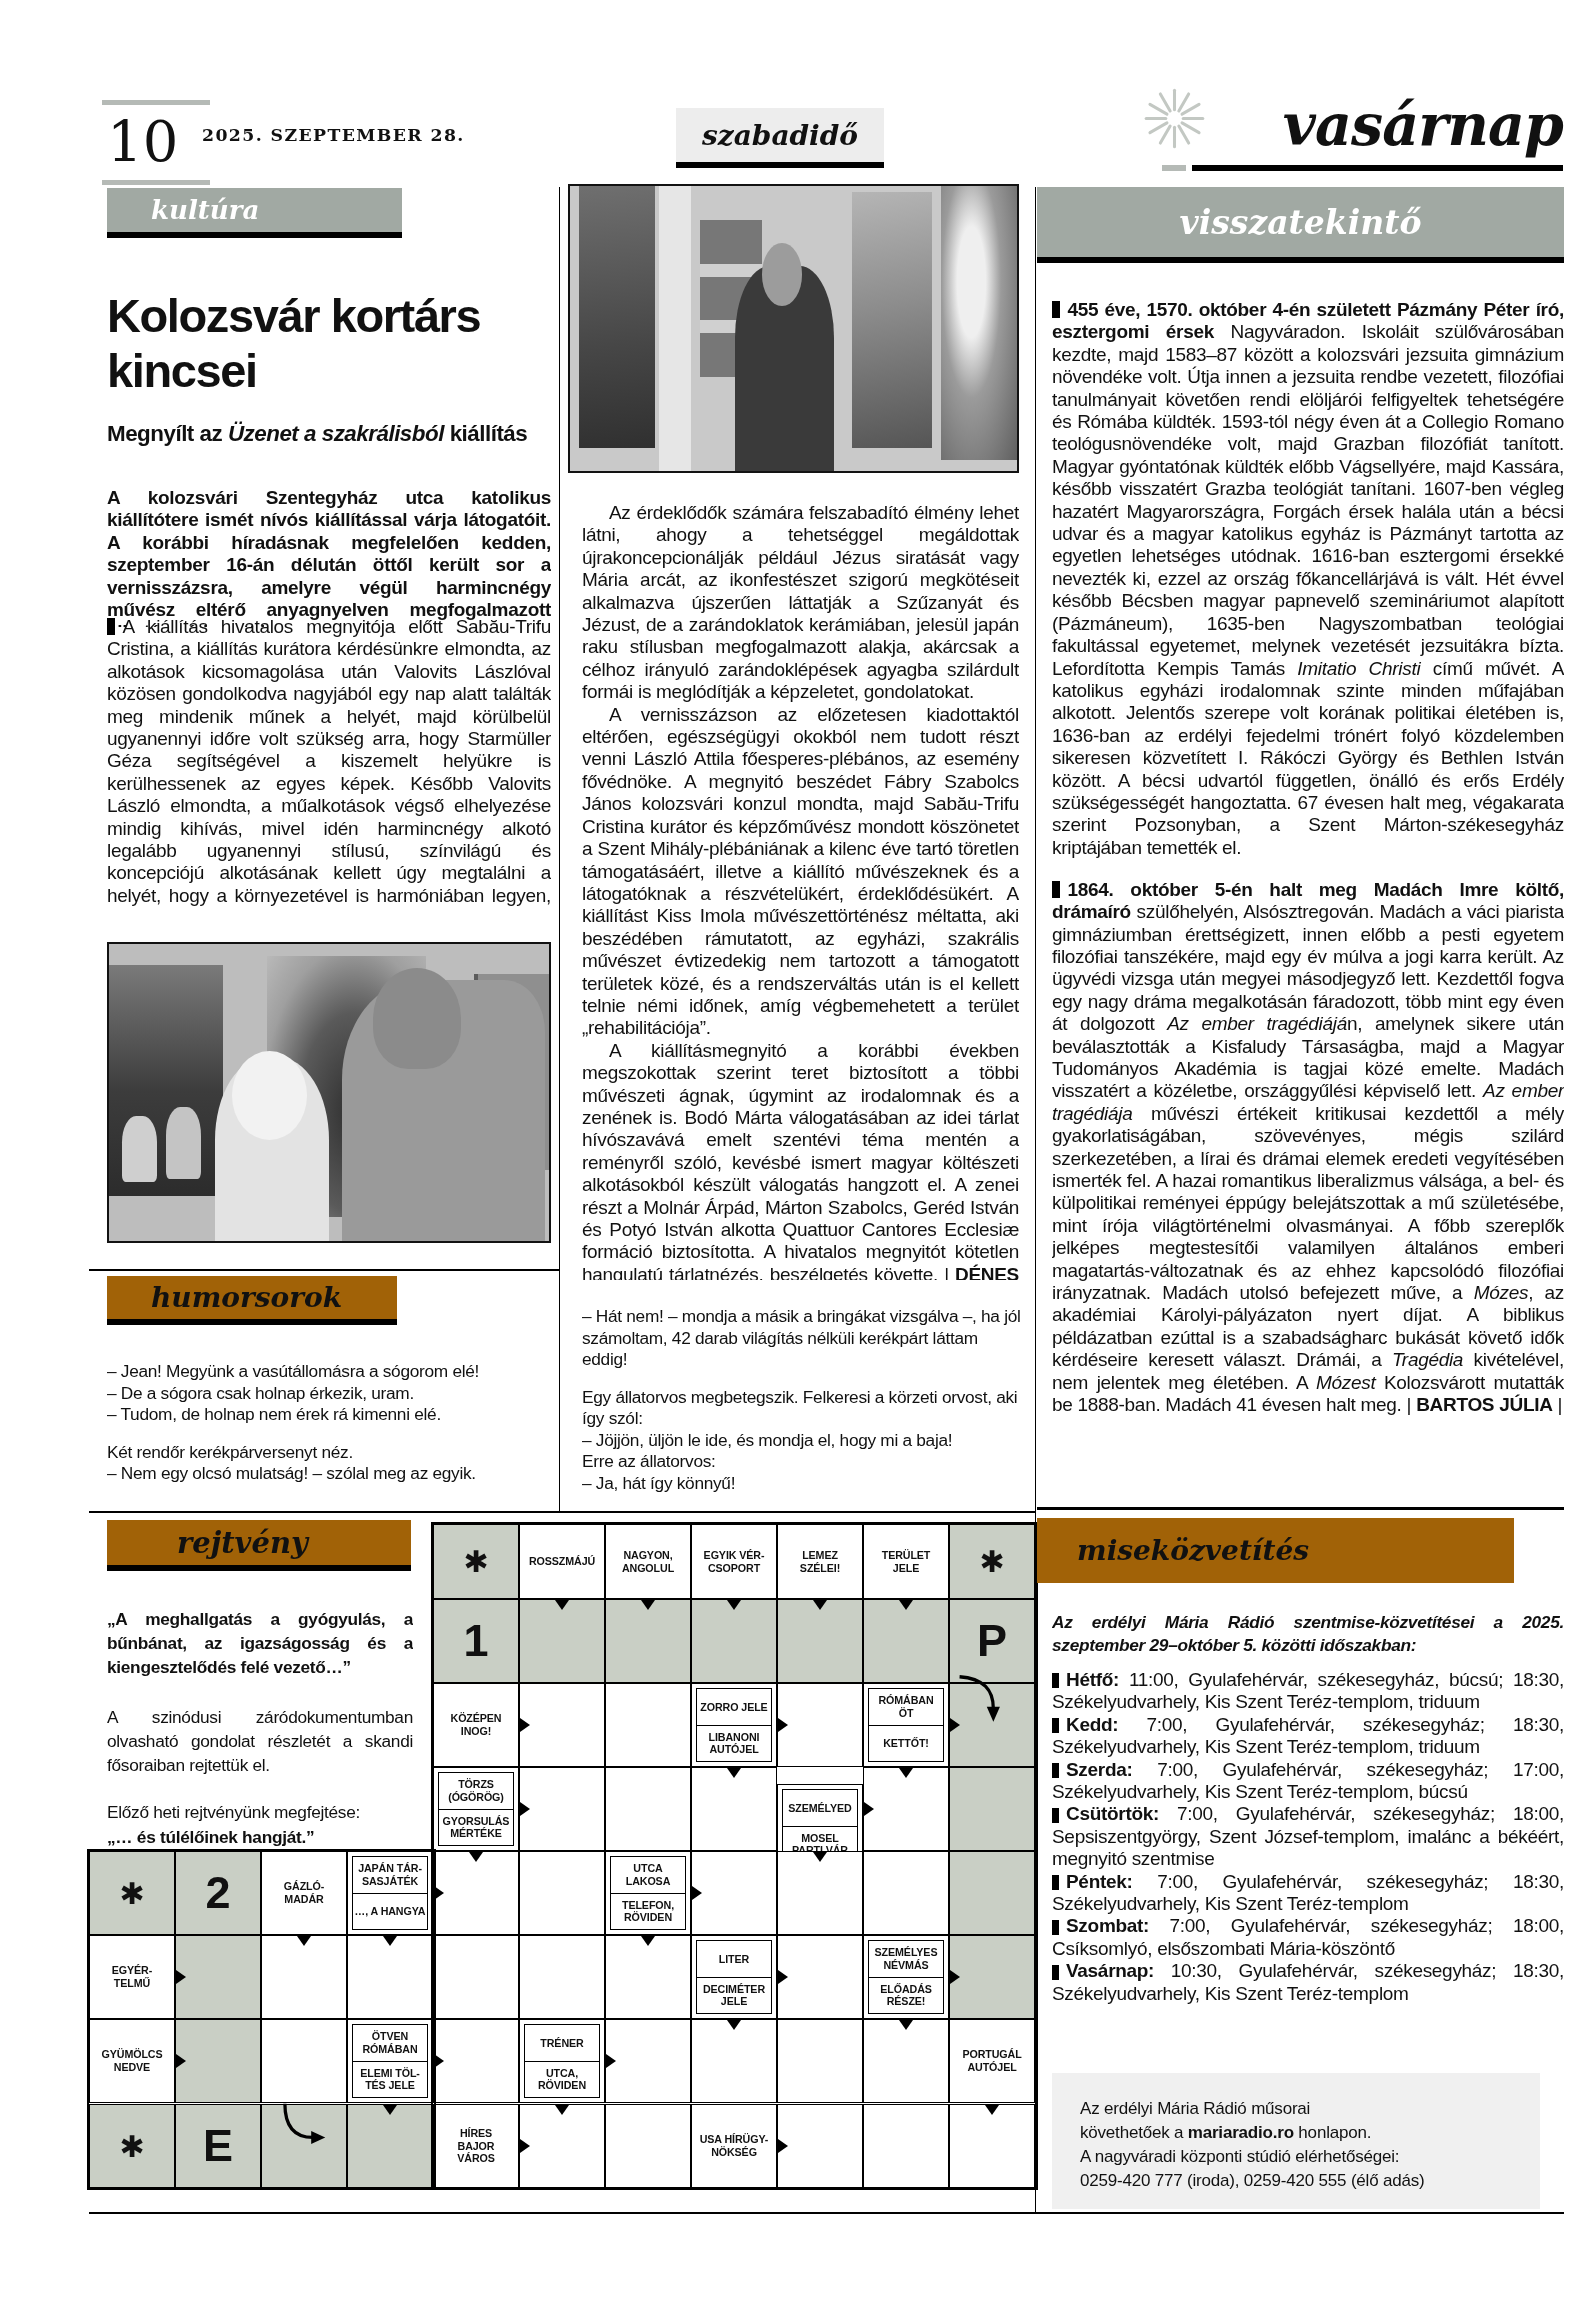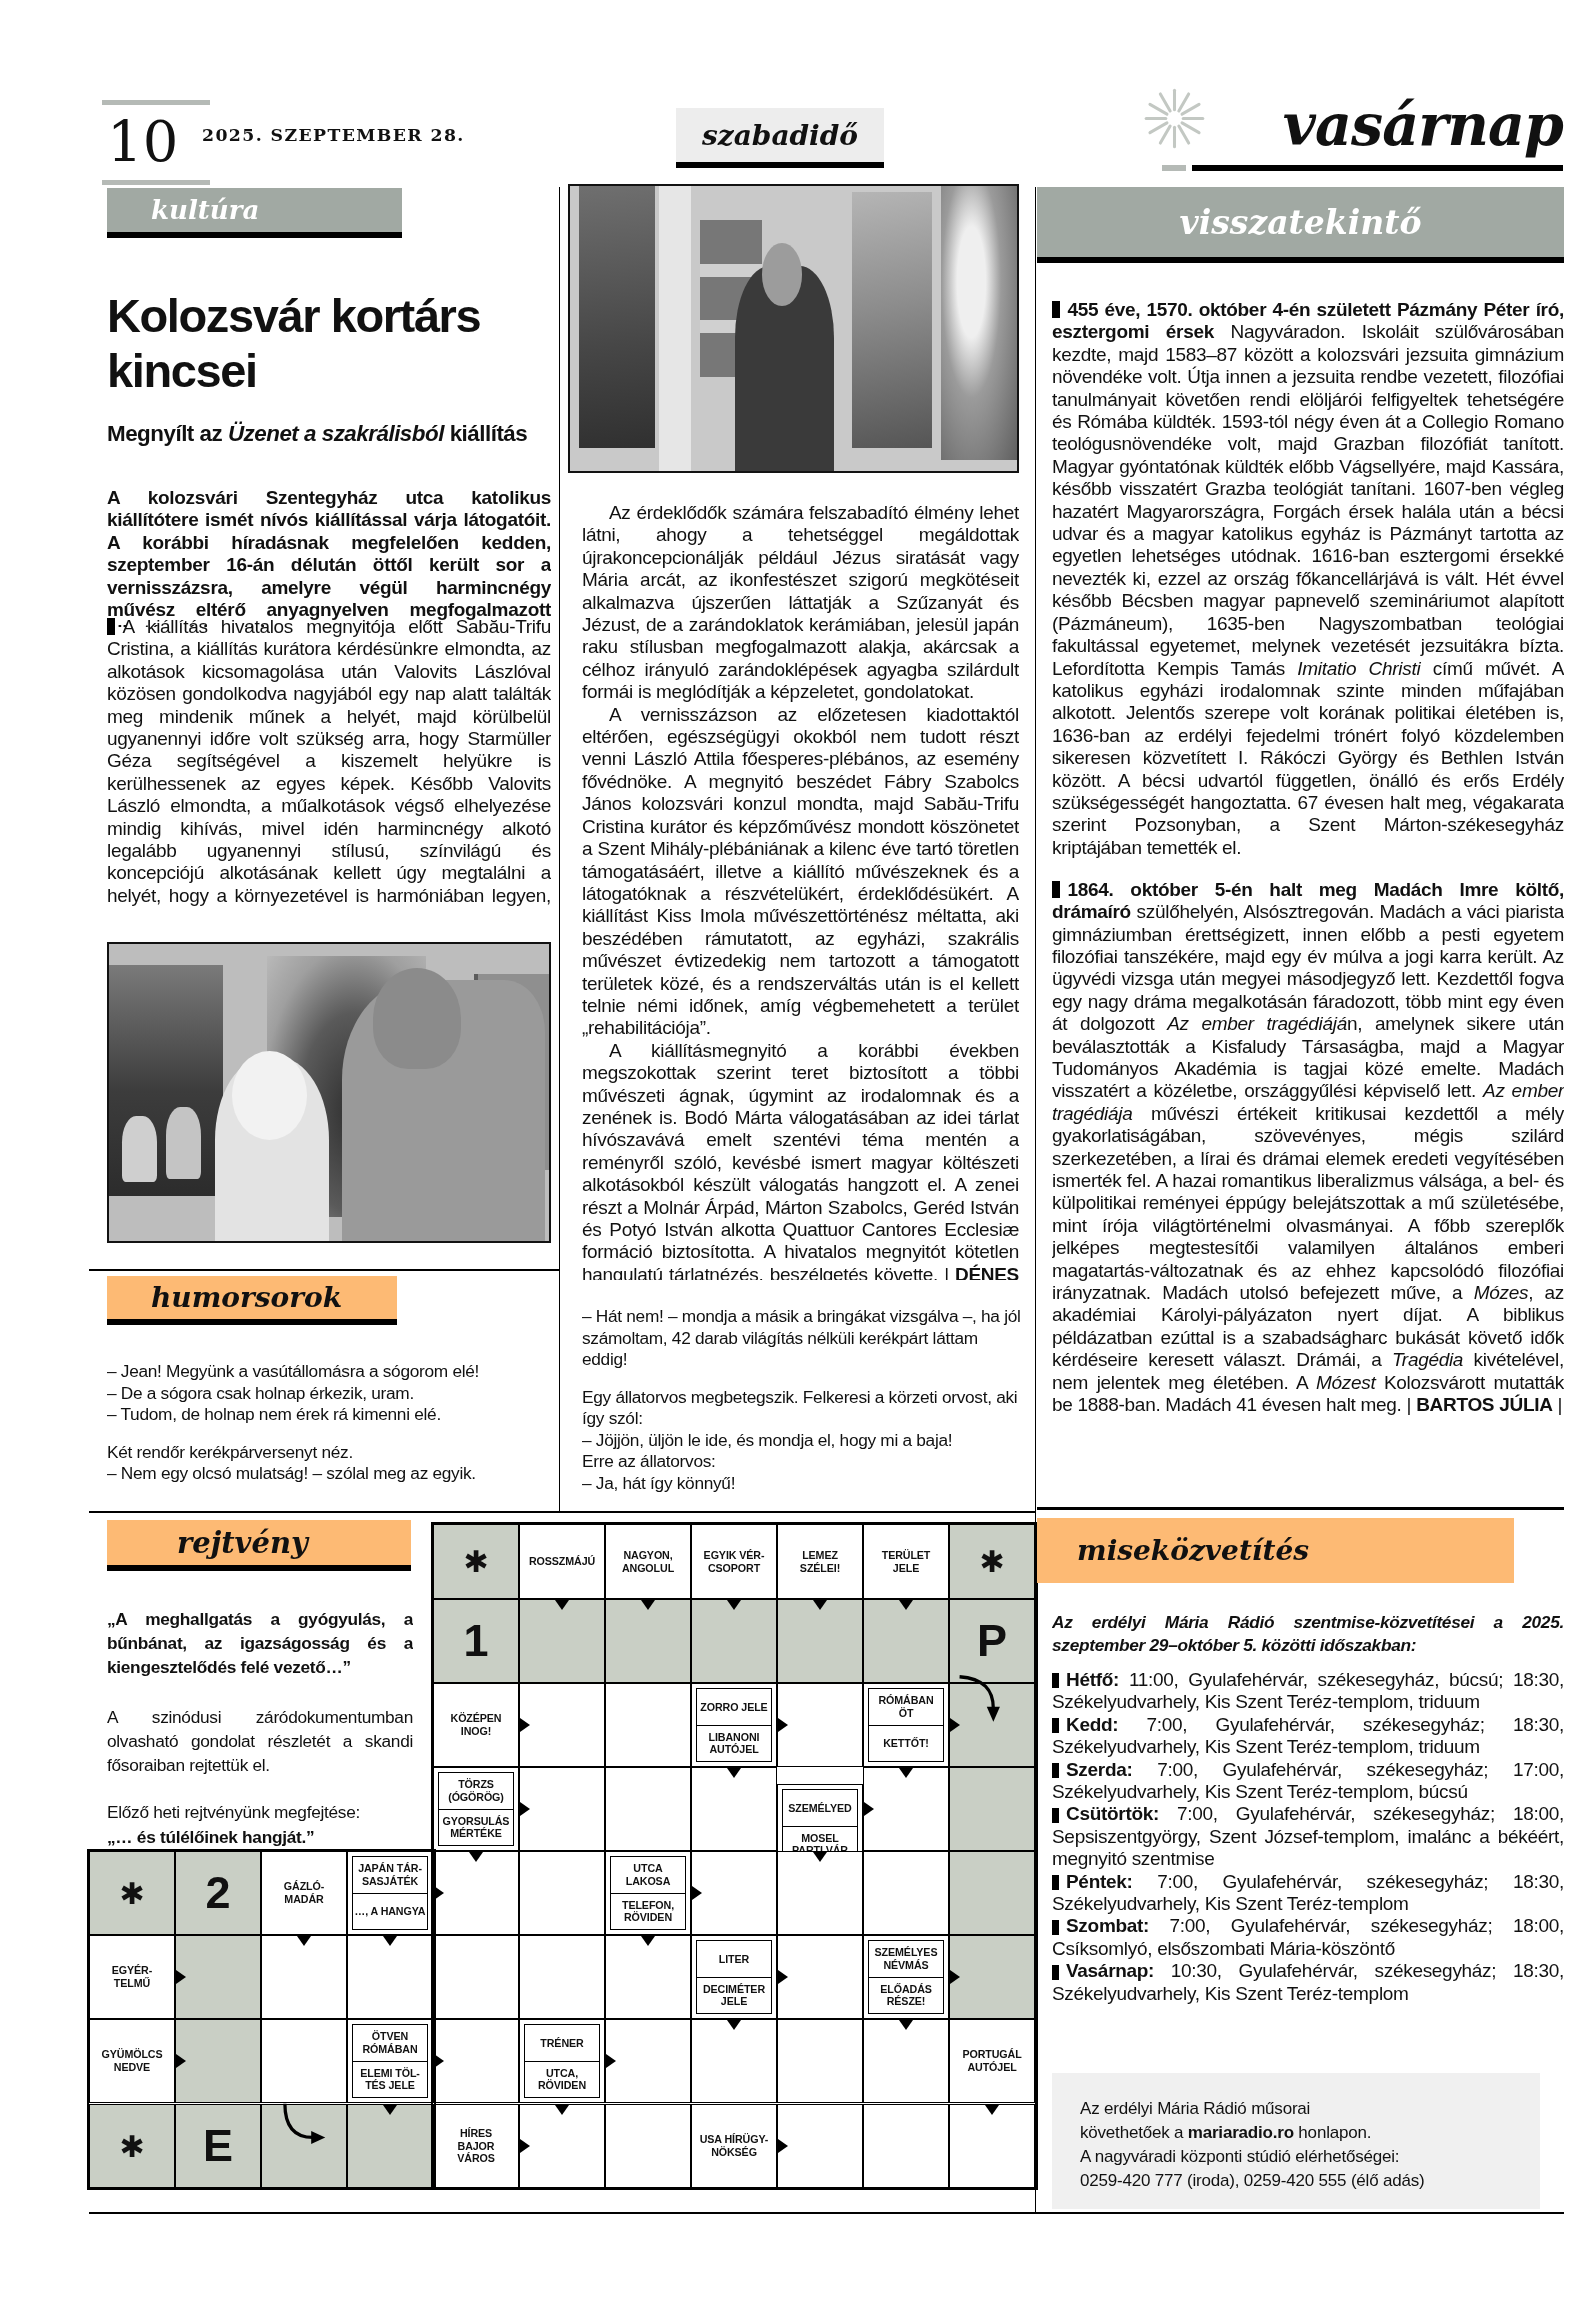--- a/index.html
+++ b/index.html
@@ -9,21 +9,21 @@
   .ser{font-family:"DejaVu Serif","Liberation Serif",serif}
   .ital{font-style:italic;font-weight:700}
   .body-txt p{font-size:19px;line-height:22.4px;text-align:justify;letter-spacing:-0.3px}
   .indent{text-indent:27px}
   .sq{display:inline-block;width:8px;height:17px;background:#000;margin-right:7.5px;vertical-align:-2.3px}
   .joke{font-size:17.3px;line-height:21.5px;letter-spacing:-0.3px}
   .spacer{height:16px}
   .rule{background:#000}
   .shead{display:flex;align-items:center;font-weight:700;font-style:italic;font-family:"DejaVu Serif","Liberation Serif",serif}
   .shead.dark{background:#a1a9a3;color:#fff;border-bottom:6px solid #000}
-  .shead.light{background:#fdba74;color:#111;border-bottom:6px solid #000}
+  .shead.light{background:#a16207;color:#111;border-bottom:6px solid #000}
   .photo{border:2.3px solid #121212;overflow:hidden;background:#c6c6c6}
   .ph{position:absolute}
   
   #crossword{position:absolute;left:89px;top:1524px;width:947px;height:665px}
   .cwcell{position:absolute;border:1.4px solid #000;background:#fff}
   .cwcell.clue,.half{font-weight:700;font-size:10.7px;line-height:12.6px;text-align:center;letter-spacing:-0.1px}
   .cwcell.clue{display:flex;flex-direction:column;align-items:center;justify-content:center}
   .inbox{position:absolute;left:4.2px;right:4.2px;top:4.2px;bottom:4.2px;border:1.4px solid #000;display:flex;flex-direction:column;background:#fff}
   .half{flex:1;display:flex;flex-direction:column;align-items:center;justify-content:center;padding:0.9px}
   .half+.half{border-top:1.4px solid #000}

